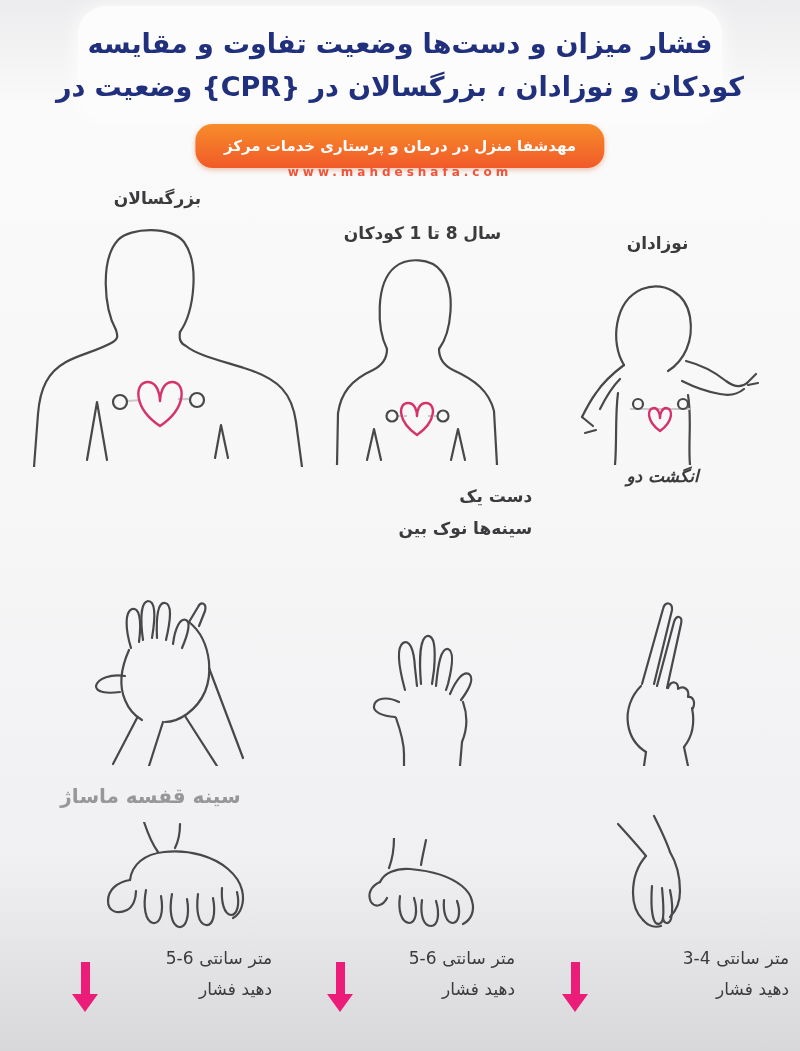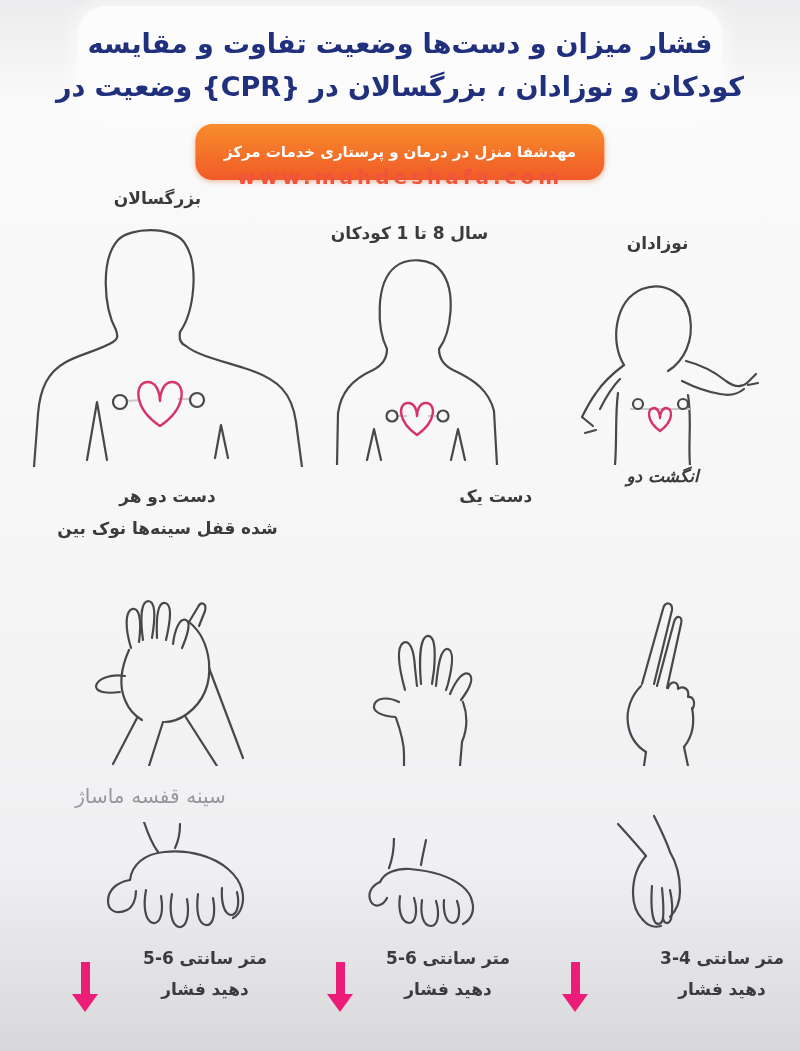--- a/index.html
+++ b/index.html
@@ -9,35 +9,35 @@
     font-family:"DejaVu Sans",sans-serif;
   }
   .abs{position:absolute;}
   .title-card{left:78px;top:6px;width:644px;height:112px;border-radius:28px;
     background:#fcfcfd;box-shadow:0 0 22px rgba(255,255,255,.95);}
   .title{left:0;top:22px;width:800px;text-align:center;color:#21307d;
     font-weight:bold;font-size:27px;line-height:43px;}
   .badge{left:50%;top:124px;transform:translateX(-50%);
     background:linear-gradient(180deg,#f78d2a 0%,#f15a29 100%);
     color:#ffffff;font-weight:bold;font-size:15px;line-height:24px;
-    padding:16px 26px;border-radius:17px;white-space:nowrap;
+    padding:10px 26px;border-radius:17px;white-space:nowrap;
     box-shadow:0 2px 5px rgba(216,90,20,.35);}
   .website{left:0;top:165px;width:800px;text-align:center;color:#f0543a;
-    font-weight:bold;font-size:20px;letter-spacing:4px;}
+    font-weight:bold;font-size:12px;letter-spacing:4px;}
   .col-header{color:#3b3b3d;font-weight:bold;font-size:17px;text-align:center;}
   .hdr-adults{left:60px;top:188px;width:195px;}
-  .hdr-children{left:317px;top:223px;width:185px;}
+  .hdr-children{left:330px;top:223px;width:185px;}
   .hdr-infants{left:575px;top:233px;width:165px;}
   .pos-label{color:#3b3b3d;font-weight:bold;font-size:17px;line-height:32px;text-align:center;}
   .lbl-adults{left:45px;top:480px;width:245px;}
   .lbl-children{left:340px;top:480px;width:195px;text-align:right;}
   .lbl-infants{left:540px;top:460px;width:245px;font-style:italic;}
   .section-label{left:28px;top:784px;width:245px;text-align:center;
-    color:#97979a;font-weight:normal;font-size:20px;}
-  .depth-text{color:#3b3b3d;font-weight:bold;font-size:17px;line-height:31px;text-align:center;width:140px;}
+    color:#97979a;font-weight:bold;font-size:20px;}
+  .depth-text{color:#3b3b3d;font-weight:normal;font-size:17px;line-height:31px;text-align:right;width:140px;}
   .dt-adults{left:135px;top:943px;}
   .dt-children{left:378px;top:943px;}
   .dt-infants{left:652px;top:943px;}
   .arrow{width:26px;top:962px;}
   .ar-adults{left:72px;} .ar-children{left:327px;} .ar-infants{left:562px;}
   .arrow .shaft{width:9px;height:32px;margin:0 auto;background:#eb1d79;}
   .arrow .head{width:0;height:0;margin:0 auto;
     border-left:13px solid transparent;border-right:13px solid transparent;
     border-top:18px solid #eb1d79;}
   .fig path,.fig circle{stroke:#48484a;stroke-width:2.2;fill:none;
@@ -105,26 +105,23 @@
     <path d="M167,110 L176,101"></path>
     <path d="M168,112 L178,110"></path>
     <path d="M38,120 C35,142 37,168 35,192"></path>
     <path d="M108,122 C112,145 108,170 110,192"></path>
     <line class="conn" x1="50" y1="136" x2="110" y2="136"></line>
     <circle cx="58" cy="131" r="5"></circle>
     <circle cx="103" cy="131" r="5"></circle>
     <path class="heart" d="M80,158 C66,148 67,135 74,135 C78,135 80,141 80,145 C80,141 82,135 86,135 C93,135 94,148 80,158 Z"></path>
   </svg>
 
-  <div class="abs pos-label lbl-adults">
-    <div data-bind-words="columns.0.hand_position_line1"><bdi>هر</bdi><bdi>دو</bdi><bdi>دست</bdi></div>
-    <div data-bind-words="columns.0.hand_position_line2"><bdi>بین</bdi><bdi>نوک</bdi><bdi>سینه‌ها</bdi><bdi>قفل</bdi><bdi>شده</bdi></div>
-  </div>
   <div class="abs pos-label lbl-children">
     <div data-bind-words="columns.1.hand_position_line1"><bdi>یک</bdi><bdi>دست</bdi></div>
+    <div data-bind-words="columns.1.hand_position_line2"><bdi>بین</bdi><bdi>نوک</bdi><bdi>سینه‌ها</bdi></div>
   </div>
   <div class="abs pos-label lbl-infants">
     <div data-bind-words="columns.2.hand_position_line1"><bdi>دو</bdi><bdi>انگشت</bdi></div>
   </div>
 
   <svg class="abs fig" style="left:85px;top:588px" width="195" height="178" viewBox="0 0 195 178">
     <path d="M46,60 C40,40 40,24 47,21 C54,19 57,31 54,54"></path>
     <path d="M58,52 C55,30 56,14 63,13 C70,13 71,26 67,50"></path>
     <path d="M72,50 C71,28 73,14 80,15 C87,16 86,30 81,52"></path>
     <path d="M88,56 C90,40 95,30 101,32 C106,34 103,46 97,60"></path>

